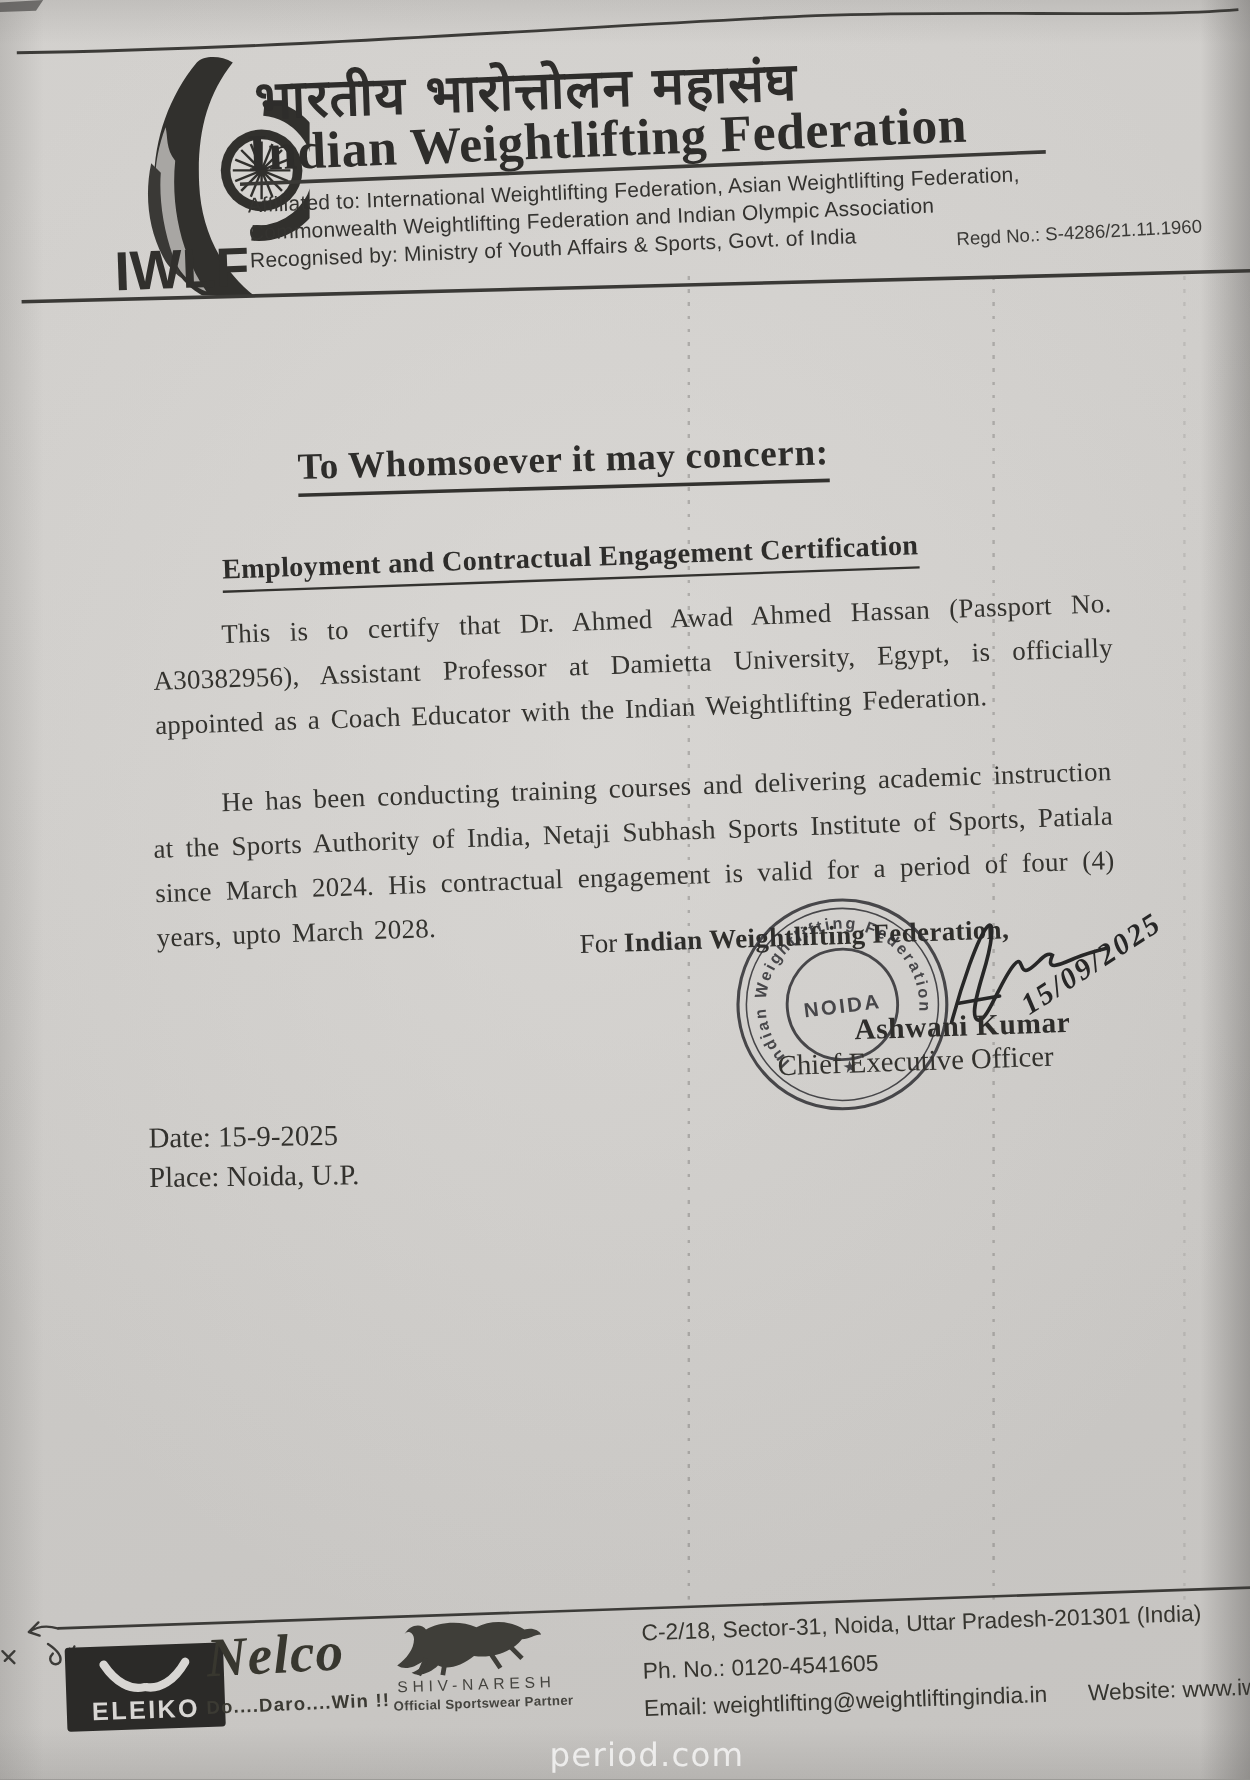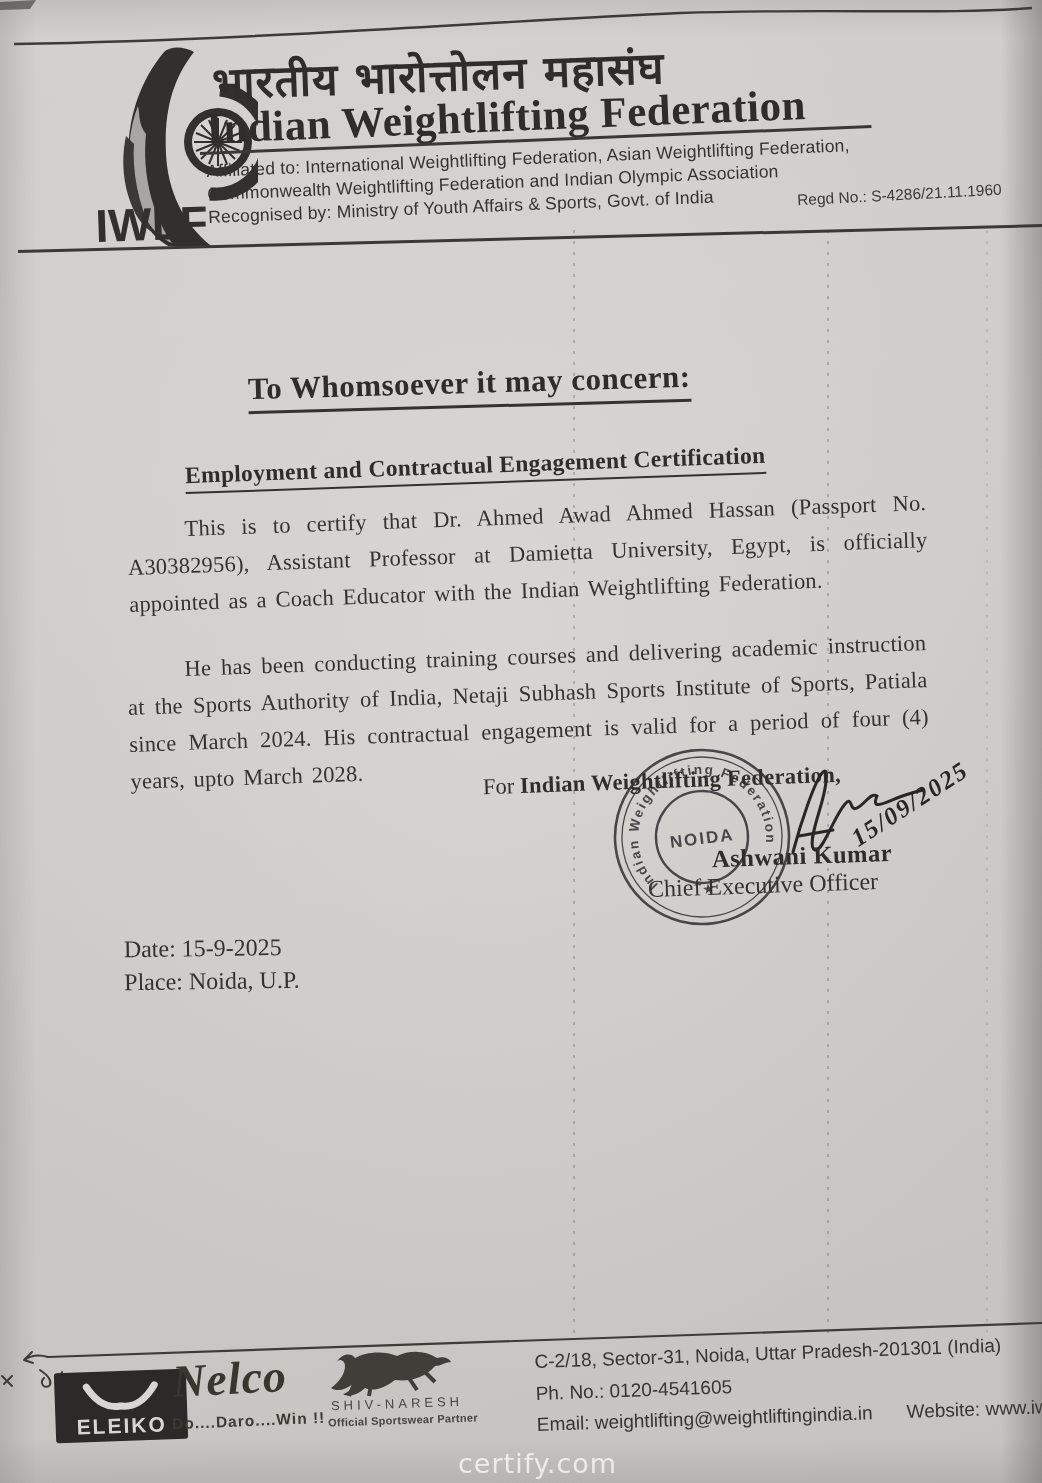--- a/index.html
+++ b/index.html
@@ -239,15 +239,15 @@
   </svg>
   <div class="abs sn-name" style="left:331px;top:1396px;">SHIV-NARESH</div>
   <div class="abs sn-tag" style="left:328px;top:1414px;">Official Sportswear Partner</div>
 
   <div class="abs contact" style="left:534px;top:1346px;">
     <div>C-2/18, Sector-31, Noida, Uttar Pradesh-201301 (India)</div>
     <div>Ph. No.: 0120-4541605</div>
     <div><span>Email: weightlifting@weightliftingindia.in</span><span class="gap"></span><span>Website: www.iwlf.in</span></div>
   </div>
 
-  <div class="abs wm-en" style="left:458px;top:1448px;">certify.com</div>
+  <div class="abs wm-en" style="left:458px;top:1448px;">period.com</div>
 
 </div>
 
 </body></html>

